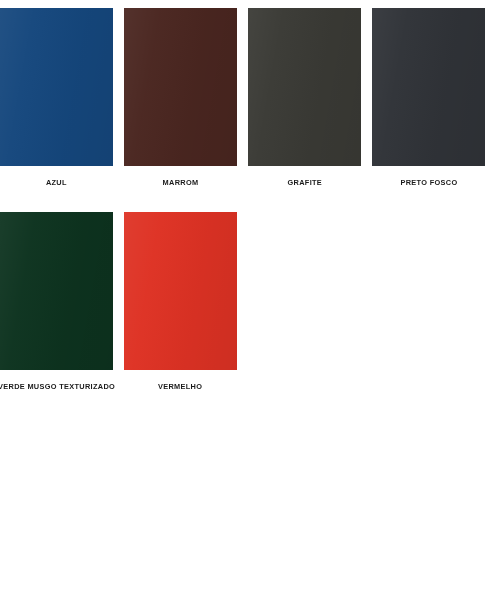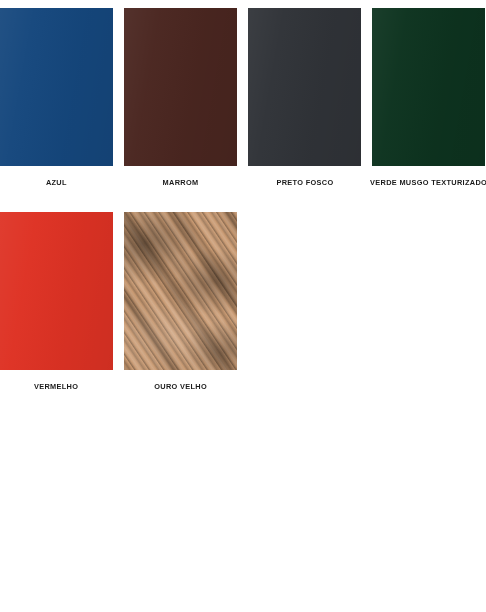--- a/index.html
+++ b/index.html
@@ -131,42 +131,40 @@
       </div>
       <div class="swatch-label">AZUL</div>
     </div>
     <div class="swatch-cell">
       <div class="swatch-chip" style="background-color: rgb(74, 38, 32);">
         <div class="sheen"></div>
       </div>
       <div class="swatch-label">MARROM</div>
     </div>
     <div class="swatch-cell">
+      <div class="swatch-chip" style="background-color: rgb(58, 58, 53);">
+        <div class="sheen"></div>
+      </div>
+      <div class="swatch-label">GRAFITE</div>
+    </div>
+    <div class="swatch-cell">
       <div class="swatch-chip" style="background-color: rgb(48, 51, 56);">
         <div class="sheen"></div>
       </div>
       <div class="swatch-label">PRETO FOSCO</div>
     </div>
     <div class="swatch-cell">
       <div class="swatch-chip" style="background-color: rgb(13, 51, 31);">
         <div class="sheen"></div>
       </div>
       <div class="swatch-label">VERDE MUSGO TEXTURIZADO</div>
     </div>
     <div class="swatch-cell">
       <div class="swatch-chip" style="background-color: rgb(222, 50, 36);">
         <div class="sheen"></div>
       </div>
       <div class="swatch-label">VERMELHO</div>
     </div>
-    <div class="swatch-cell">
-      <div class="swatch-chip textured" style="background-color: rgb(201, 154, 114);">
-        <div class="grain g1"></div>
-        <div class="grain g2"></div>
-        <div class="mottle"></div>
-      </div>
-      <div class="swatch-label">OURO VELHO</div>
-    </div>
     <div class="swatch-cell is-empty">
       <div class="swatch-chip"></div>
       <div class="swatch-label"></div>
     </div>
   </div>
 
 </body></html>

